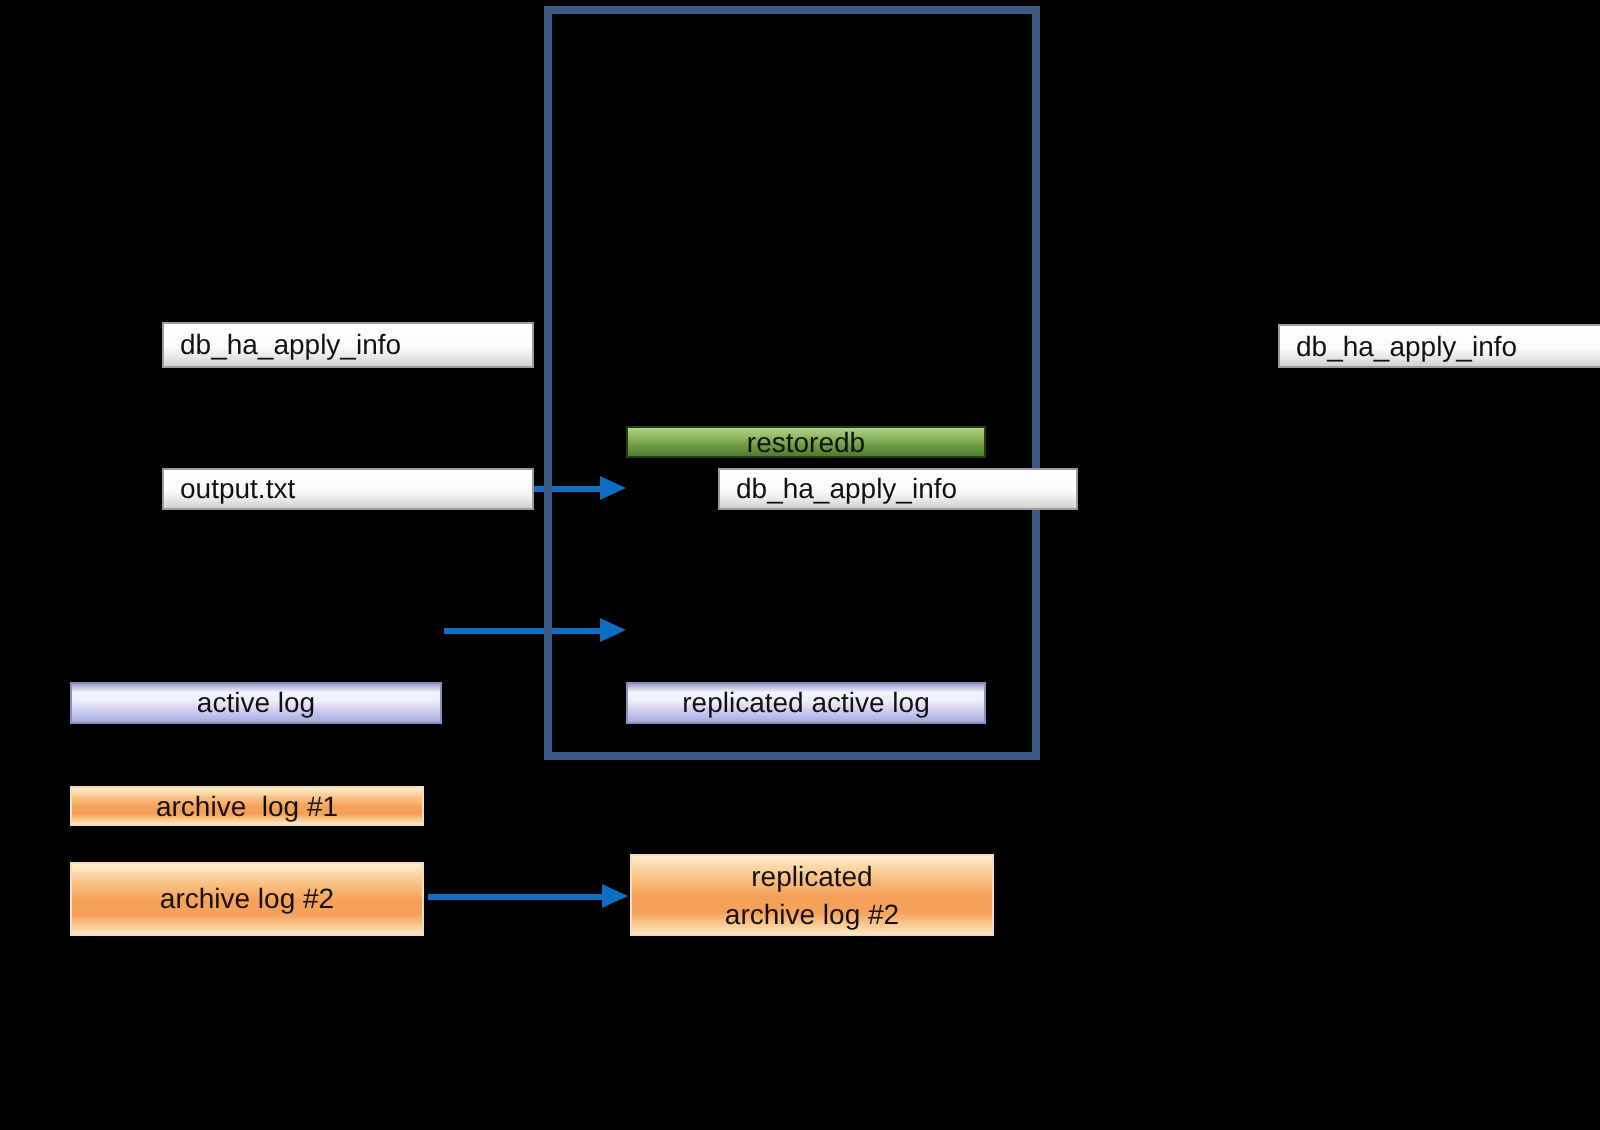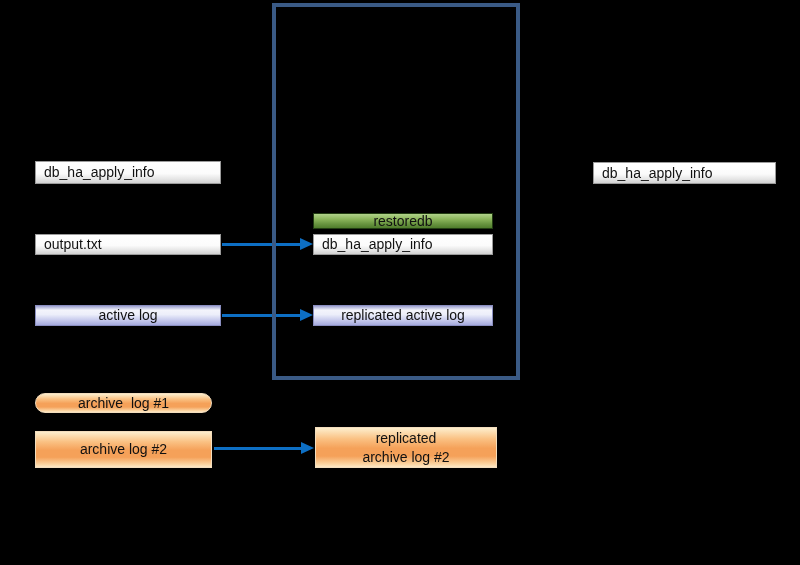--- a/index.html
+++ b/index.html
@@ -23,28 +23,30 @@
     color: #111111;
     z-index: 3;
   }
   .node .lbl { white-space: pre; line-height: 1.35; }
 
   .white-box {
     background: linear-gradient(180deg, #ffffff 0%, #fbfbfb 55%, #e6e6e6 80%, #d2d2d2 100%);
     border: 1px solid #9b9b9b;
     justify-content: flex-start;
     padding-left: 8px;
+    margin-left: 46px;
   }
   .green-box {
     background: linear-gradient(180deg, #b0d28a 0%, #8db75d 35%, #699540 70%, #4f7c2c 100%);
     border: 1px solid #223d12;
   }
   .lavender-box {
     background: linear-gradient(180deg, #9da1d0 0%, #f3f4fb 22%, #eceefa 45%, #c6c9ec 75%, #a6aade 100%);
     border: 1px solid #8a8ec0;
+    margin-top: 36px;
   }
   .orange-box {
     background: linear-gradient(180deg, #fdeecd 0%, #fac183 28%, #f5a159 52%, #f5a159 72%, #fbd3a0 92%, #fde7c4 100%);
     border: 1px solid #f3ddbd;
   }
 
   
   .container-rect {
     position: absolute;
     left: 272px;
@@ -96,21 +98,21 @@
 
 
   <div class="node white-box" style="left:35px; top:234px; width:186px; height:21px;text-align:center;">
     <span class="lbl">output.txt</span>
   </div>
 
   <div class="node lavender-box" style="left:35px; top:305px; width:186px; height:21px;">
     <span class="lbl">active log</span>
   </div>
 
-  <div class="node orange-box" style="left:35px; top:393px; width:177px; height:20px;border-radius:14px;">
+  <div class="node orange-box" style="left:35px; top:393px; width:177px; height:20px;">
     <span class="lbl">archive  log #1</span>
   </div>
 
   <div class="node orange-box" style="left:35px; top:431px; width:177px; height:37px;">
     <span class="lbl">archive log #2</span>
   </div>
 
   <div class="node green-box" style="left:313px; top:213px; width:180px; height:16px;">
     <span class="lbl">restoredb</span>
   </div>

